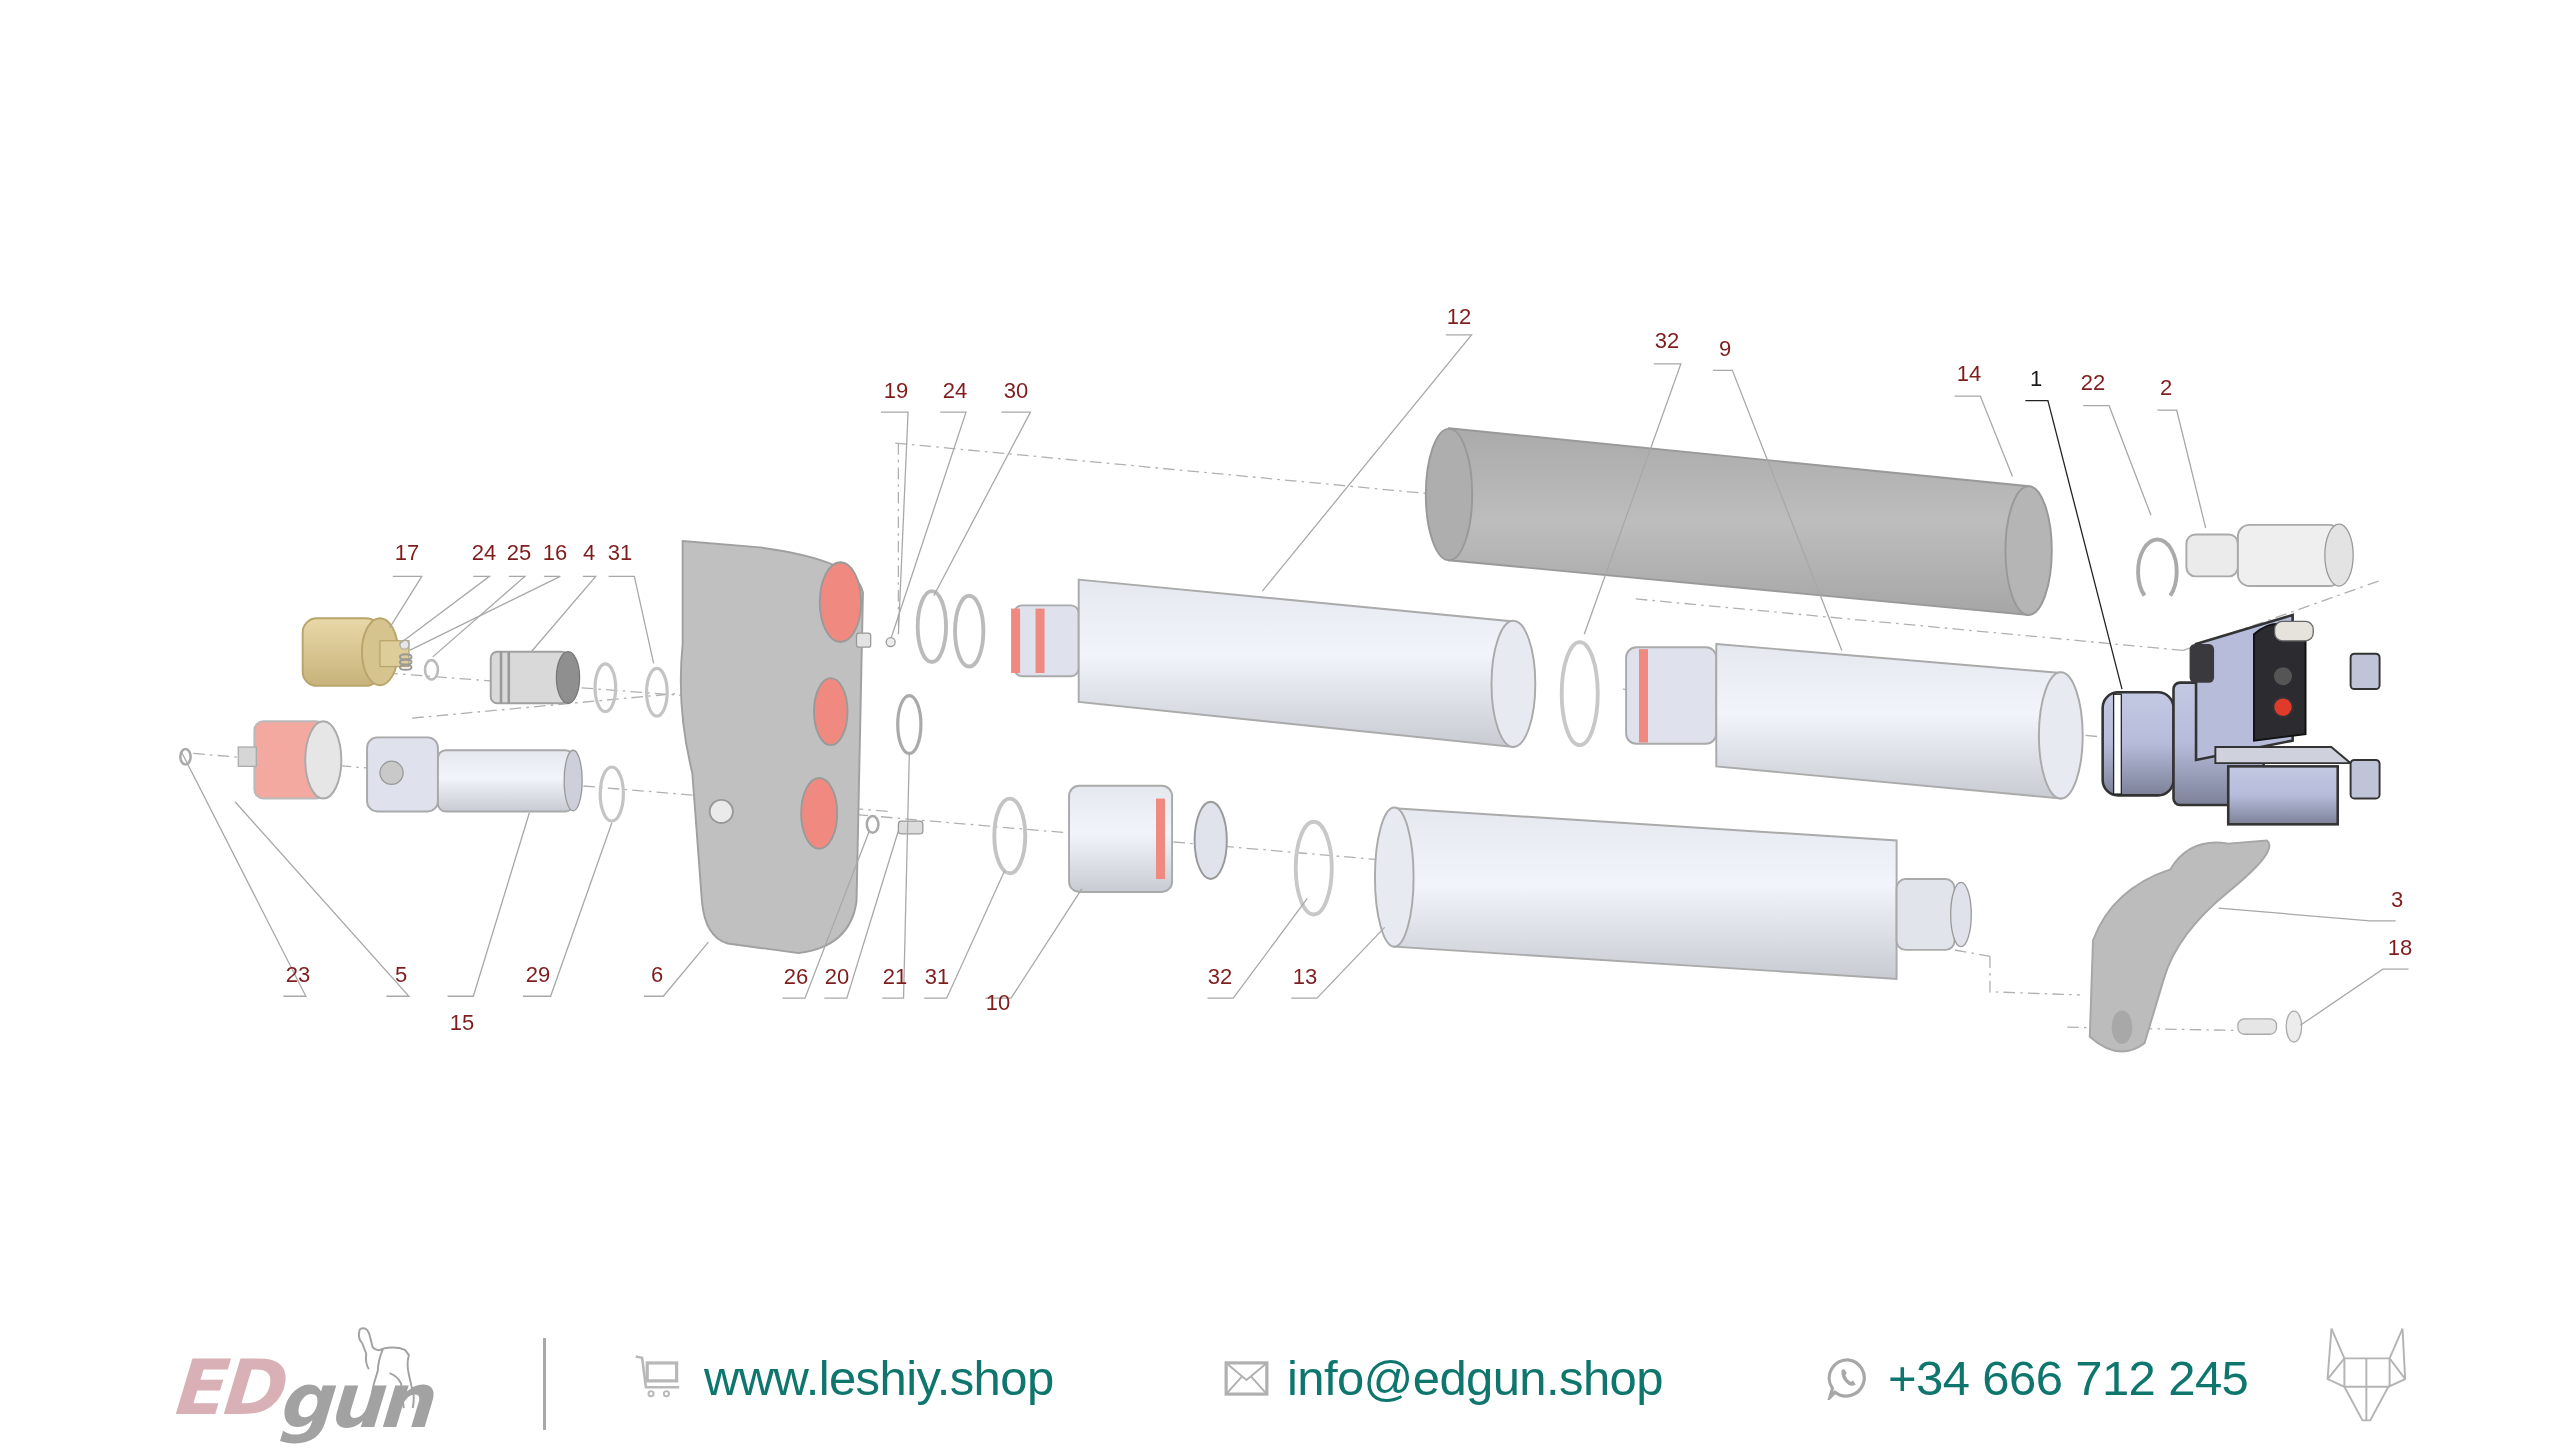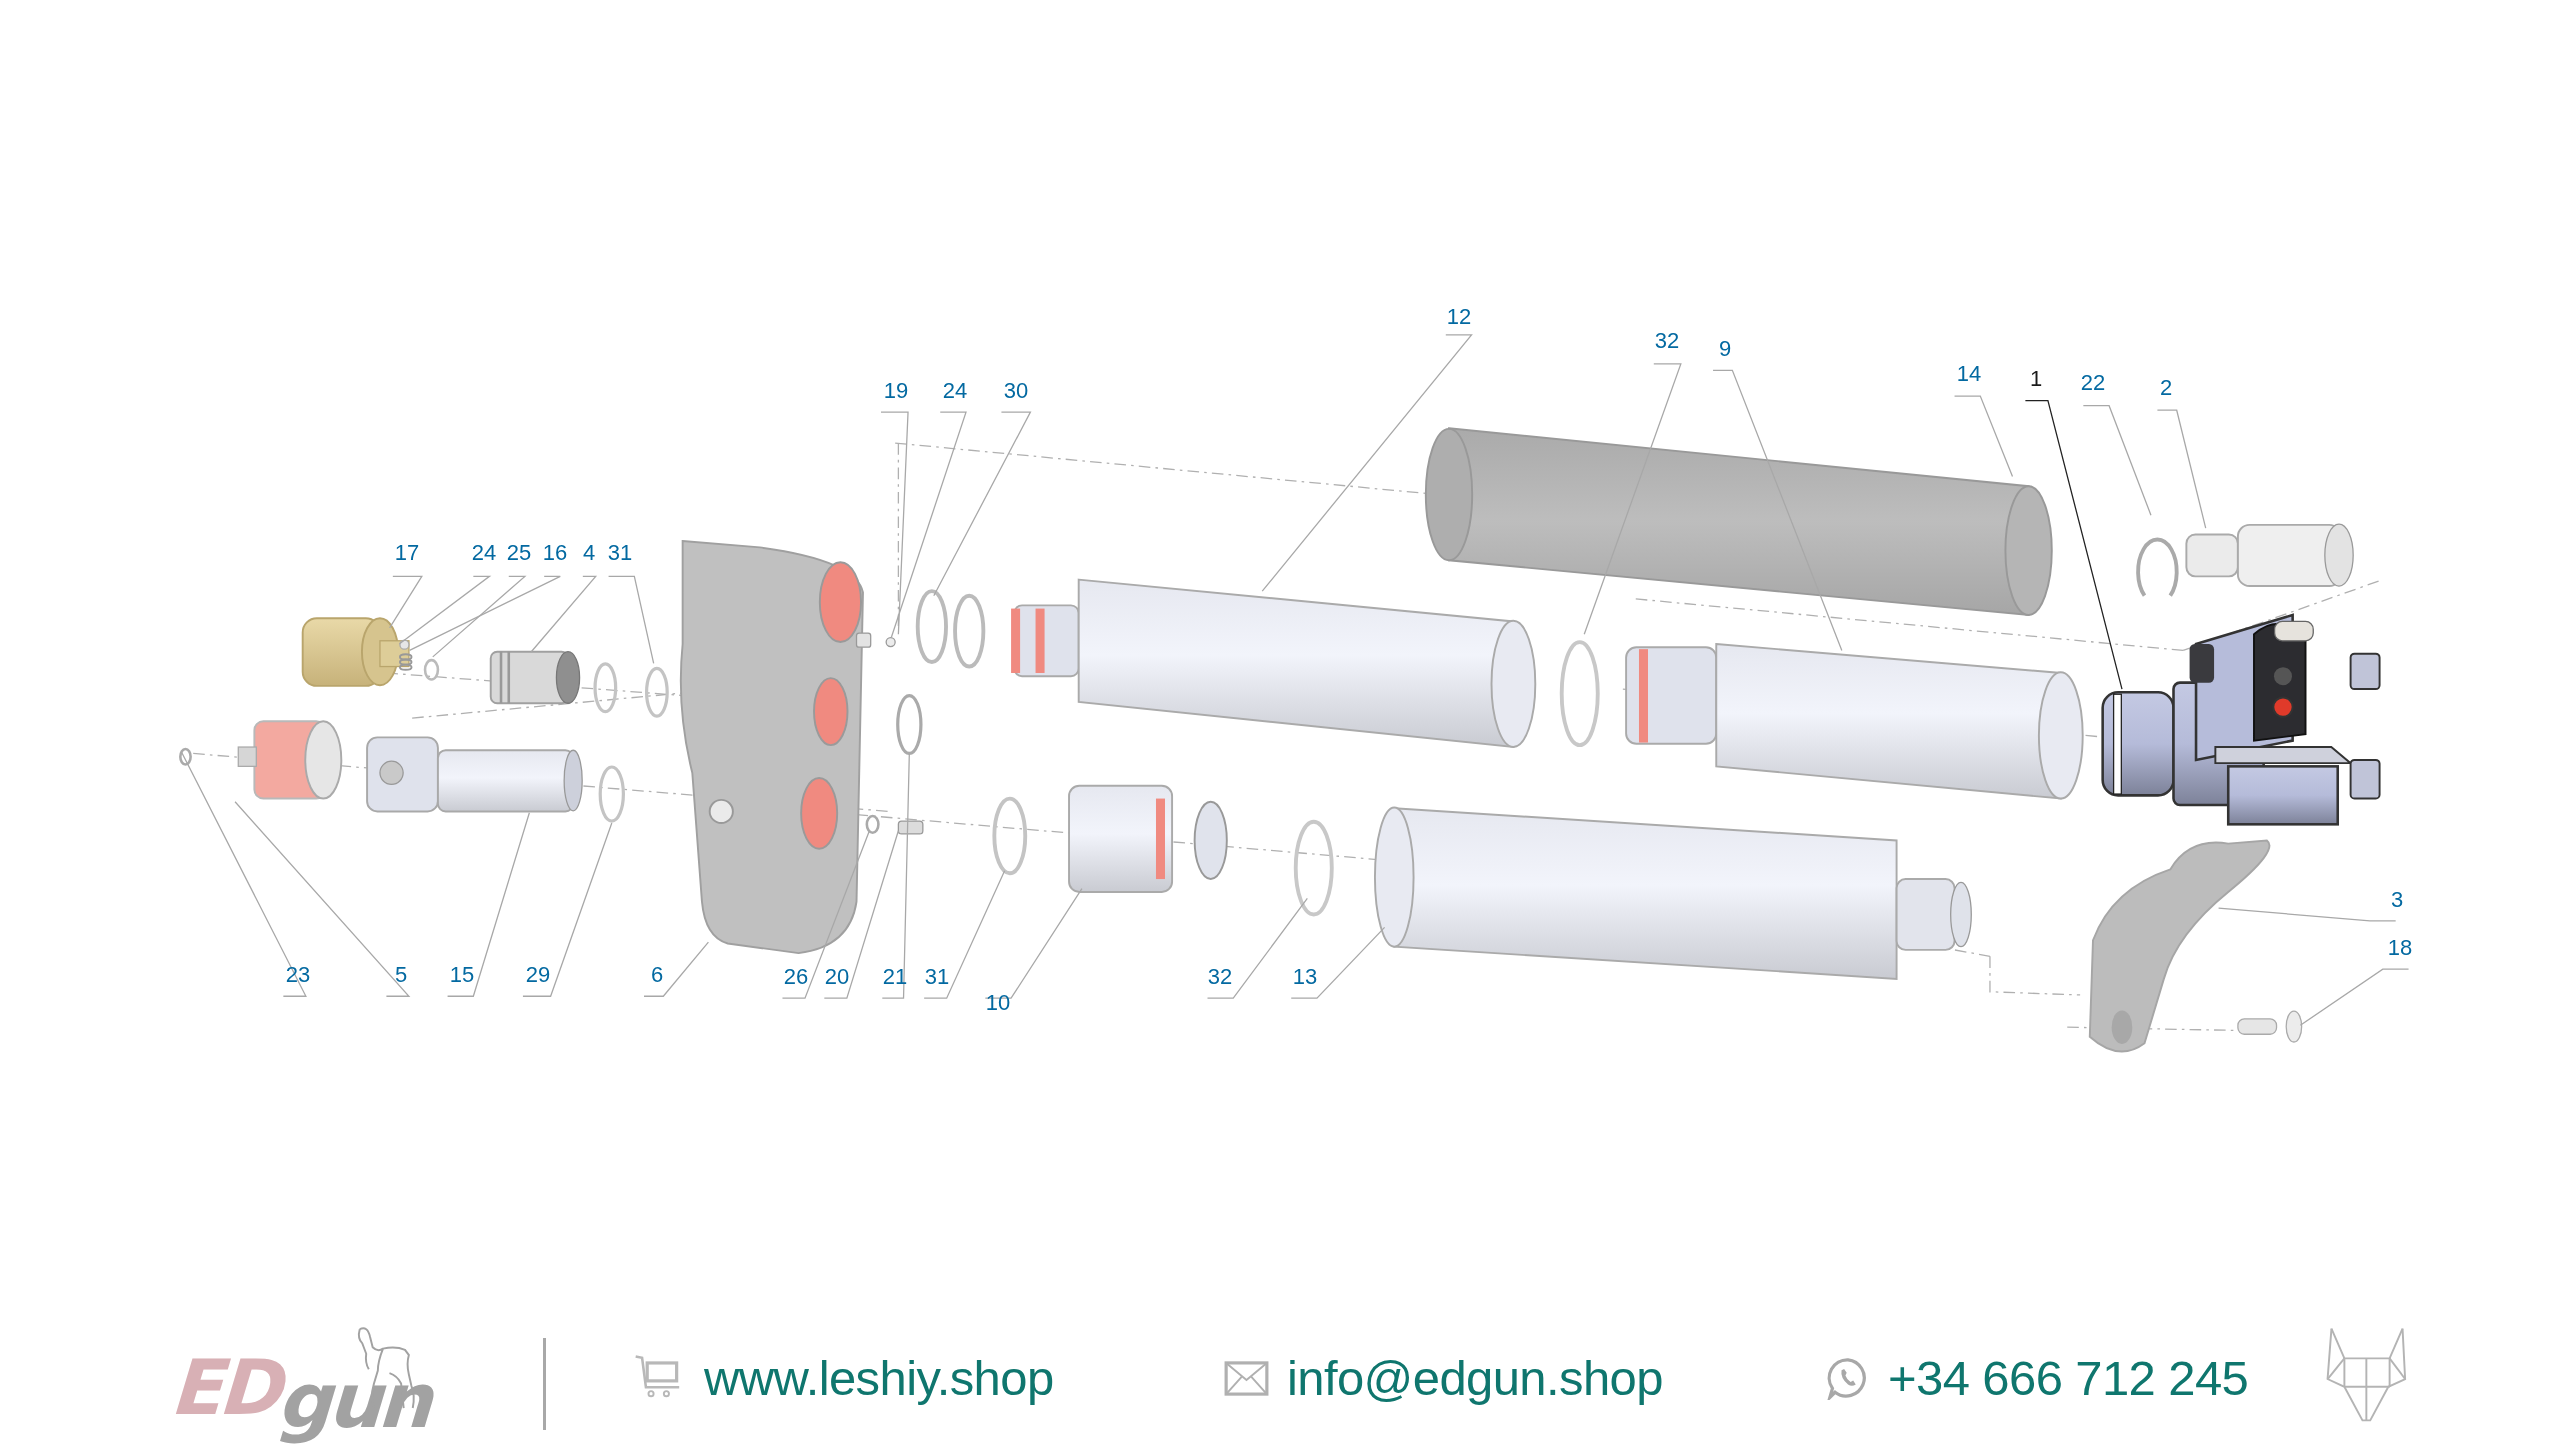--- a/index.html
+++ b/index.html
@@ -1,19 +1,19 @@
 <!DOCTYPE html>
 <html style="font-size:10.3px"><head>
 <meta charset="utf-8">
 <style>
   html, body { margin: 0; padding: 0; background: #ffffff; }
   body { width: 2576px; height: 1449px; position: relative; overflow: hidden;
          font-family: "Liberation Sans", "DejaVu Sans", sans-serif; }
   #diagram { position: absolute; left: 0; top: 0; width: 2576px; height: 1449px; }
-  .callout-label { position: absolute; font-size: 22px; color: #0369a1; line-height: 1;
+  .callout-label { position: absolute; font-size: 22px; color: #7f1d1d; line-height: 1;
                    transform: translateX(-50%); white-space: nowrap; }
   .callout-label.dark { color: #1a1a1a; }
   .footer { position: absolute; left: 0; top: 1307px; width: 2576px; height: 129px; }
   .logo { position: absolute; left: 177px; top: 35px; height: 84px; display: flex; align-items: flex-end; }
   .logo-ed { font-family: "DejaVu Sans", sans-serif; font-weight: bold; font-style: italic; font-size: 76px;
              color: #d8b0b5; letter-spacing: -3.9px; transform: skewX(-6deg); line-height: 1; }
   .logo-gun { font-family: "DejaVu Sans", sans-serif; font-weight: bold; font-style: italic; font-size: 76px;
               color: #a2a2a2; letter-spacing: -3.9px; transform: skewX(-6deg) translateY(13px); line-height: 1; }
   .logo-dog { position: absolute; left: 175px; top: -18px; }
   .divider { position: absolute; left: 543px; top: 31px; width: 2.6px; height: 92px; background: #a8a8a8; }
@@ -229,21 +229,21 @@
 
 <div id="labels">
     <div class="callout-label" style="left: 407px; top: 542px;">17</div>
     <div class="callout-label" style="left: 484px; top: 542px;">24</div>
     <div class="callout-label" style="left: 519px; top: 542px;">25</div>
     <div class="callout-label" style="left: 555px; top: 542px;">16</div>
     <div class="callout-label" style="left: 589px; top: 542px;">4</div>
     <div class="callout-label" style="left: 620px; top: 542px;">31</div>
     <div class="callout-label" style="left: 298px; top: 964px;">23</div>
     <div class="callout-label" style="left: 401px; top: 964px;">5</div>
-    <div class="callout-label" style="left: 462px; top: 964px;">15</div>
+    <div class="callout-label" style="left: 462px; top: 1012px;">15</div>
     <div class="callout-label" style="left: 538px; top: 964px;">29</div>
     <div class="callout-label" style="left: 657px; top: 964px;">6</div>
     <div class="callout-label" style="left: 896px; top: 380px;">19</div>
     <div class="callout-label" style="left: 955px; top: 380px;">24</div>
     <div class="callout-label" style="left: 1016px; top: 380px;">30</div>
     <div class="callout-label" style="left: 796px; top: 966px;">26</div>
     <div class="callout-label" style="left: 837px; top: 966px;">20</div>
     <div class="callout-label" style="left: 895px; top: 966px; text-align: center;">21</div>
     <div class="callout-label" style="left: 937px; top: 966px;">31</div>
     <div class="callout-label" style="left: 998px; top: 966px; margin-top: 26px;">10</div>

